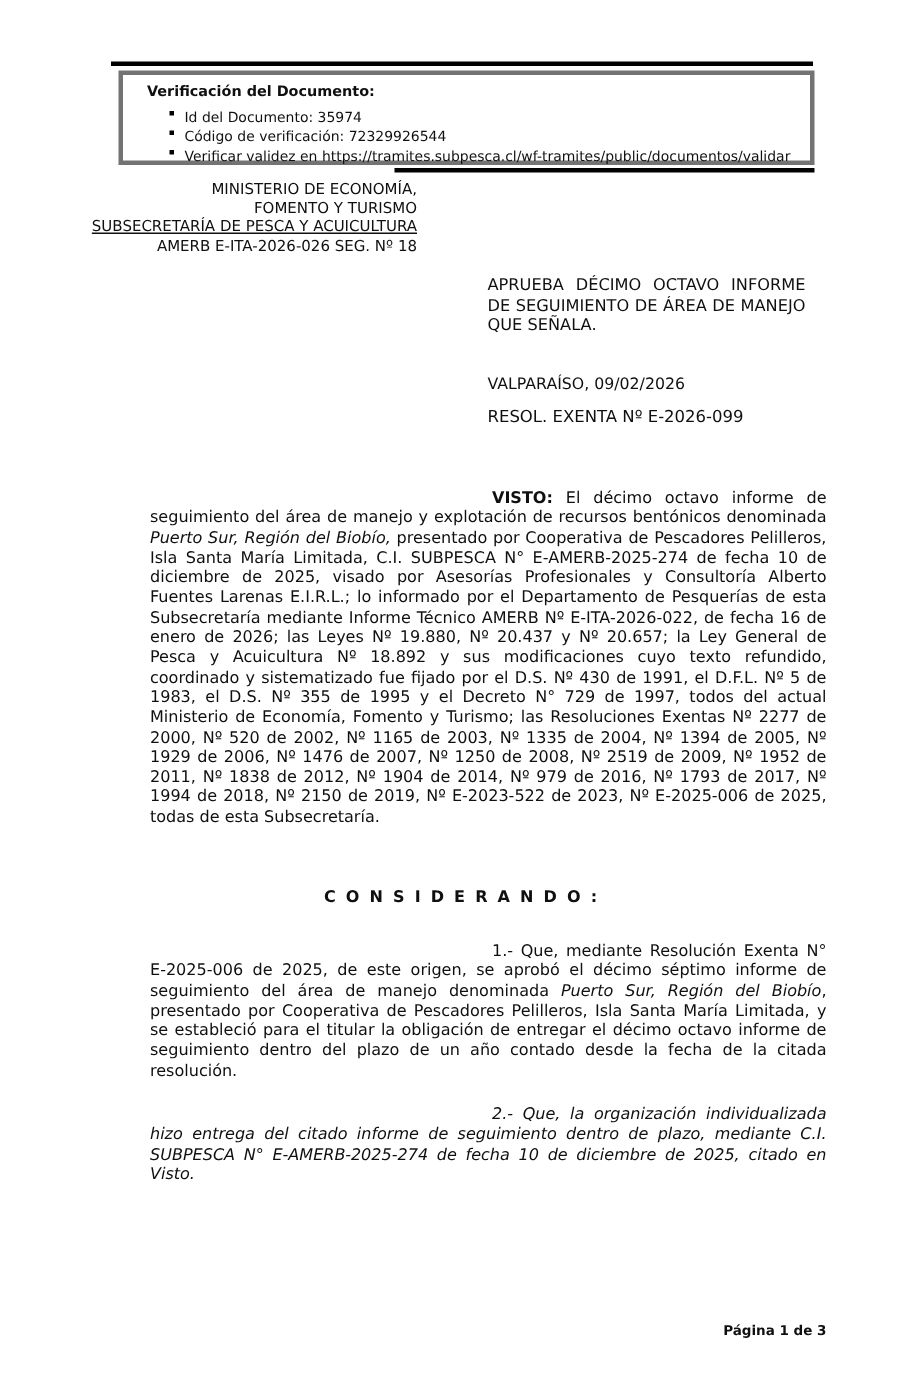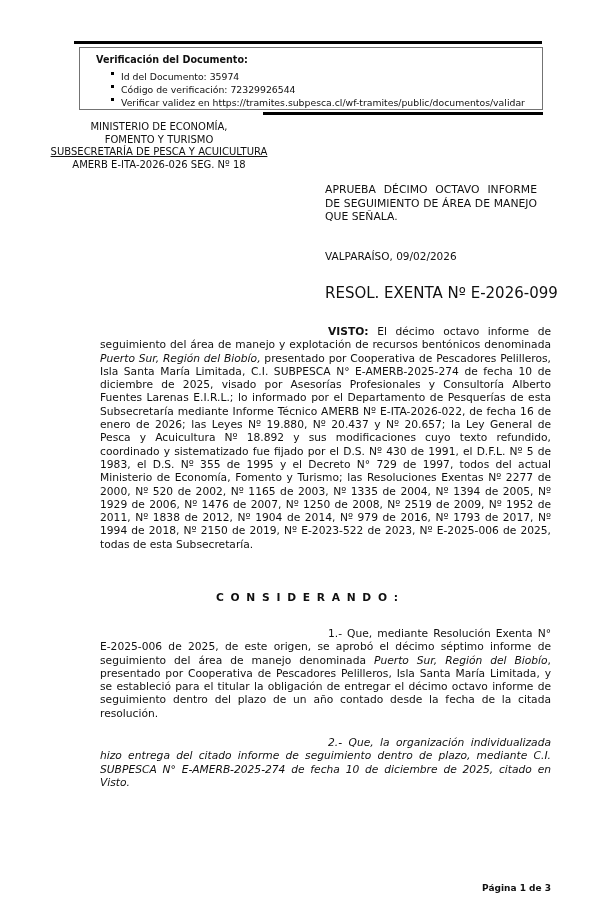--- a/index.html
+++ b/index.html
@@ -4,33 +4,33 @@
 <style>
   html,body { margin:0; padding:0; background:#ffffff; }
   .page {
     position:relative; width:600px; height:918px; background:#ffffff;
     font-family:"DejaVu Sans","Liberation Sans",sans-serif;
     color:#101010; overflow:hidden;
   }
   
   .rule-top    { position:absolute; left:74px;  top:41px;  width:468px; height:3px; background:#000; }
   .rule-bottom { position:absolute; left:263px; top:112px; width:280px; height:3px; background:#000; }
-  .verify-box  { position:absolute; left:79px; top:47px; width:464px; height:63px; border:1px solid #737373; box-sizing:border-box; }
+  .verify-box  { position:absolute; left:79px; top:47px; width:464px; height:63px; border:3px solid #737373; box-sizing:border-box; }
   .verify-title{ margin:6px 0 0 16px; font-size:9.6px; font-weight:bold; }
   .verify-list { margin:7px 0 0 31px; padding:0; list-style:none; font-size:9.3px; }
   .verify-list li { display:flex; align-items:flex-start; margin-bottom:2.5px; line-height:10.5px; }
   .bullet { width:3px; height:3px; background:#000; margin-right:7px; flex:0 0 auto; }
   
-  .letterhead { position:absolute; left:40px; top:121px; width:238px; text-align:center; font-size:10px; line-height:12.6px; }
+  .letterhead { position:absolute; left:40px; top:121px; width:238px; text-align:right; font-size:10px; line-height:12.6px; }
   .letterhead div { white-space:nowrap; }
   .letterhead .l3 { font-weight:normal; text-decoration:underline; }
   
   .title-block { position:absolute; left:325px; top:183px; width:212px; text-align:justify; font-size:10.8px; line-height:13.5px; }
   .place-date  { position:absolute; left:325px; top:250px; font-size:10.5px; }
-  .resol       { position:absolute; left:325px; top:284px; font-size:15px; }
+  .resol       { position:absolute; left:325px; top:271px; font-size:11px; }
   
   .para { position:absolute; left:100px; width:451px; text-align:justify; font-size:10.7px; line-height:13.3px; }
   .indent { text-indent:228px; }
   .b  { font-weight:bold; }
   .bi { font-weight:normal; font-style:italic; }
   .heading { position:absolute; left:100px; top:591px; width:451px; font-size:10.7px; }
   .heading span { margin-left:116px; font-weight:bold; letter-spacing:1.5px; }
   .footer { position:absolute; left:100px; top:883px; width:451px; text-align:right; font-size:9px; font-weight:bold; }
 </style>
 </head>

